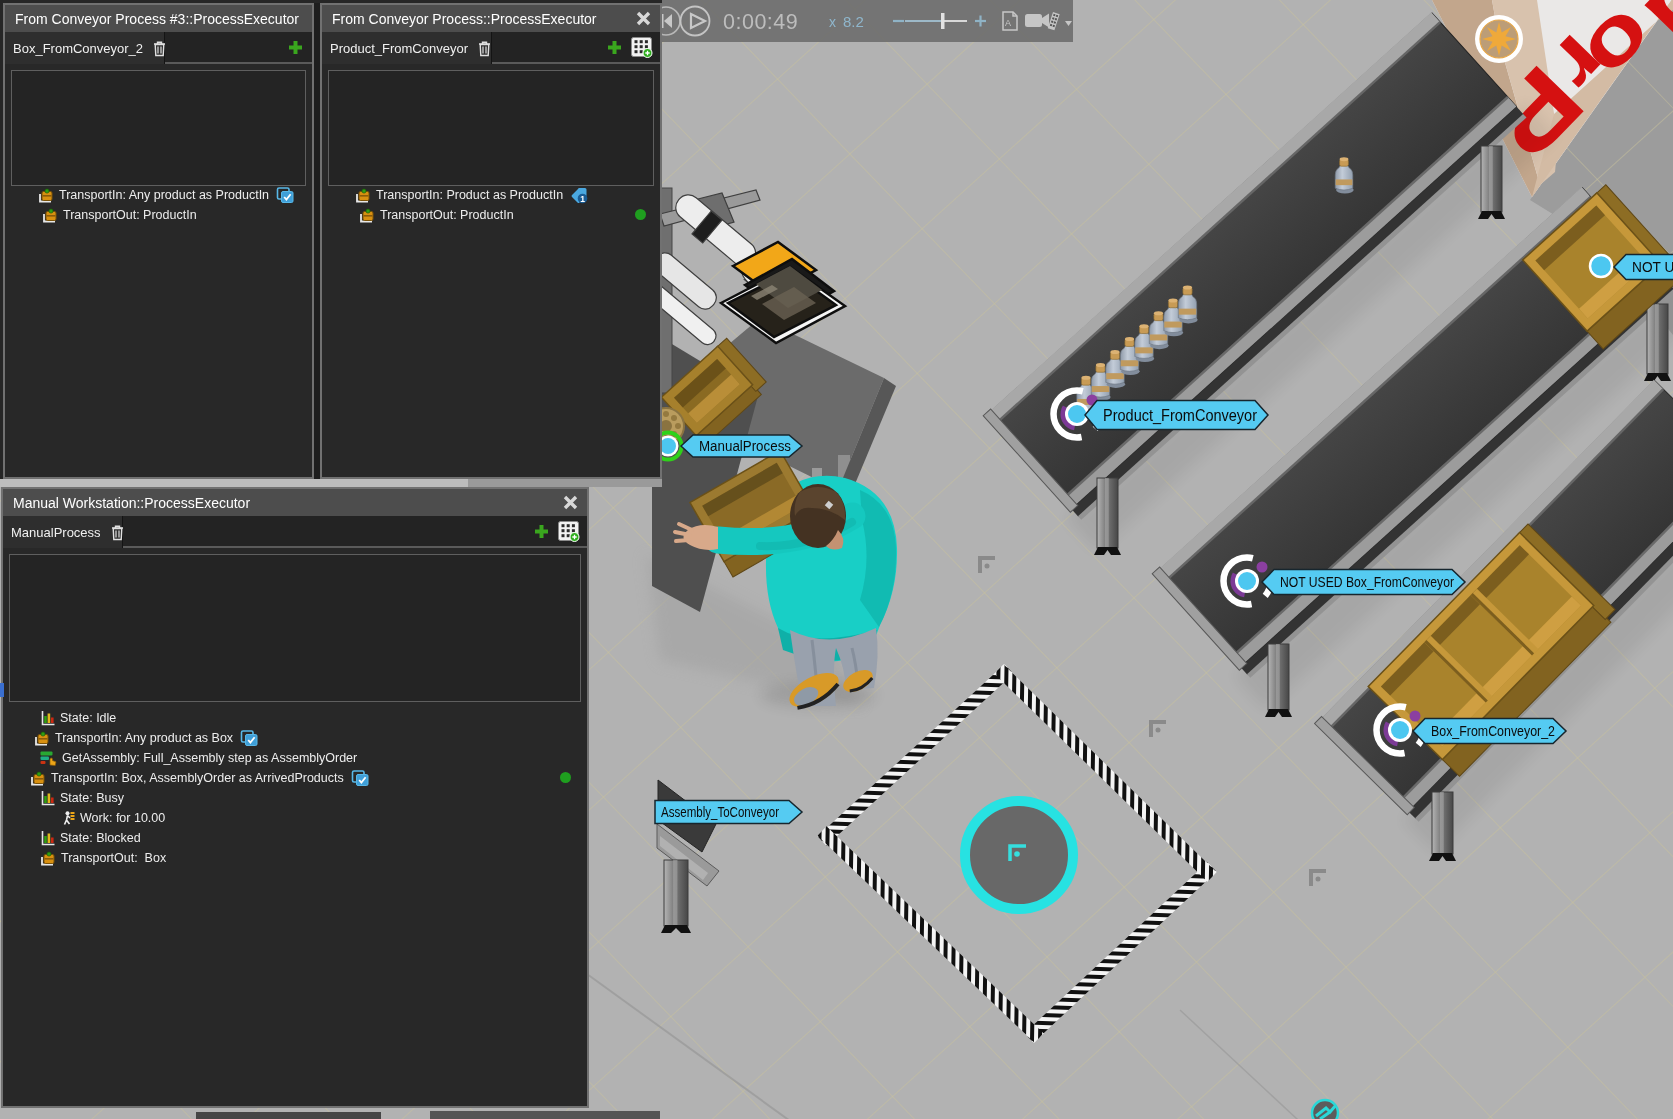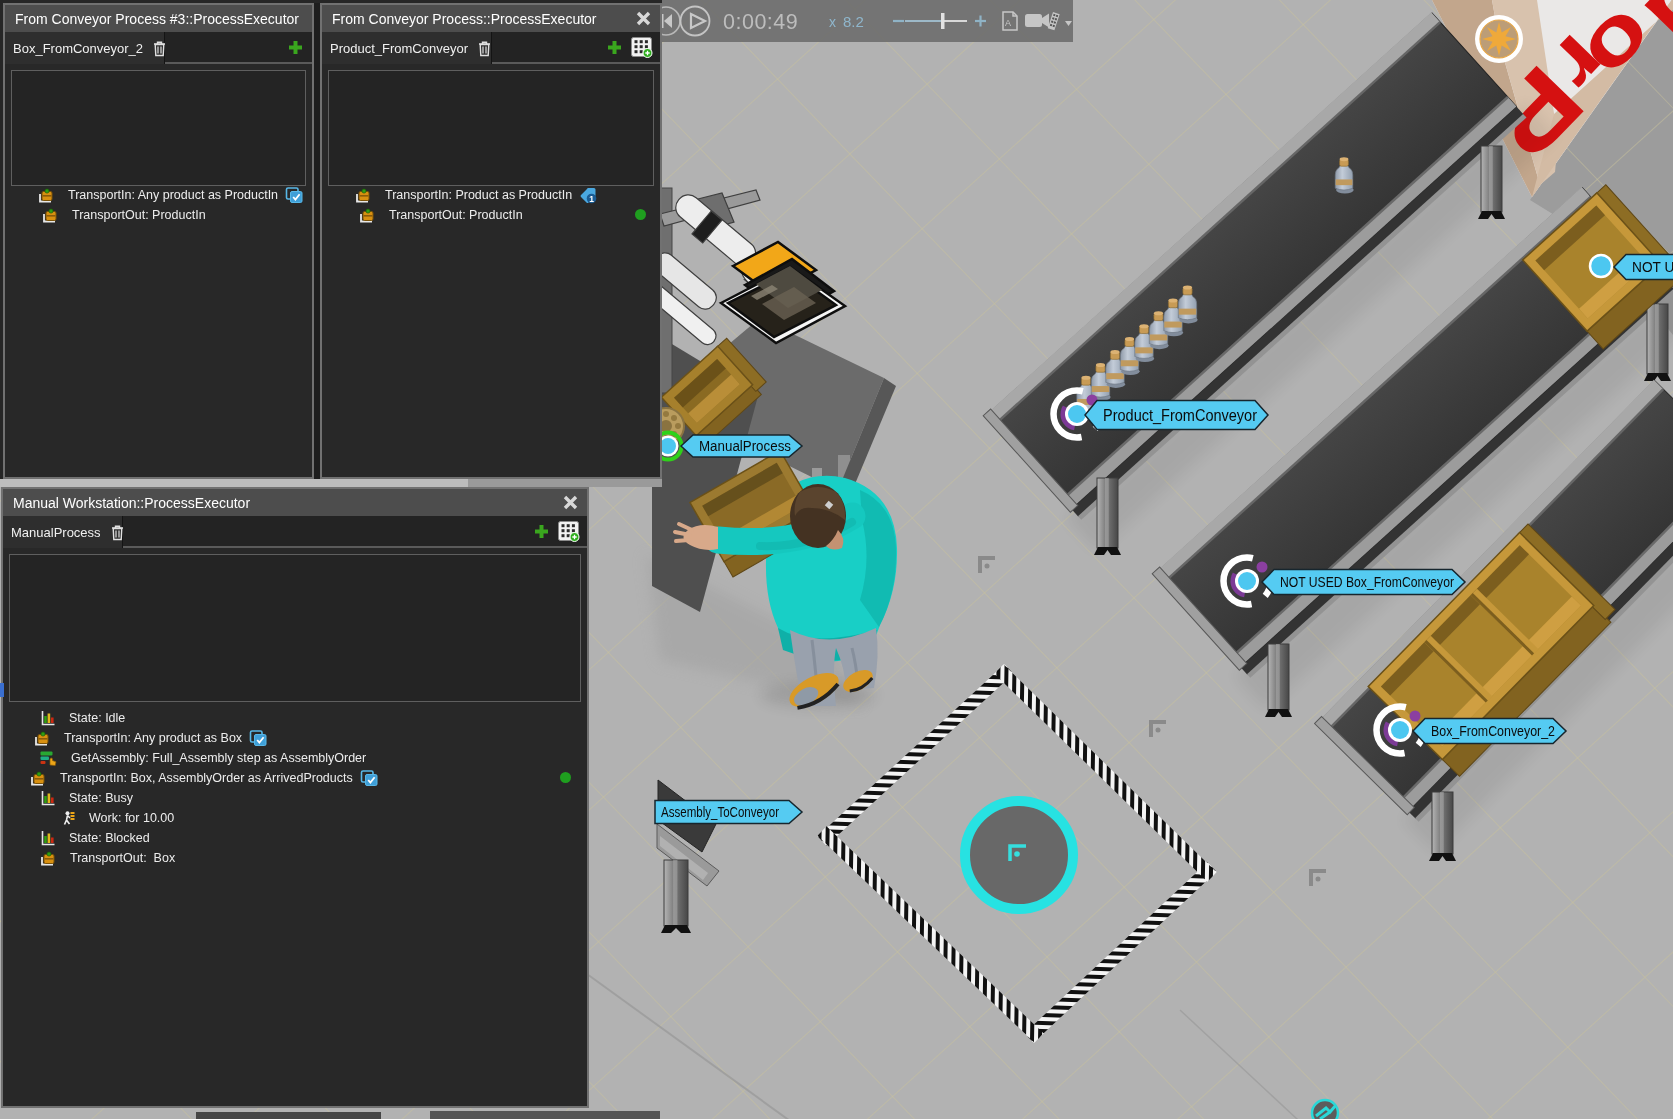--- a/index.html
+++ b/index.html
@@ -8,21 +8,21 @@
 .px{position:absolute;right:8px;top:5px}
 .ptabs{height:32px;background:#232323;display:flex;position:relative}
 .ptab{background:#2e2e2e;color:#f0f0f0;font-size:13px;display:flex;align-items:center;padding-left:8px;border-right:1px solid #141414;box-sizing:border-box}
 .ptabrest{flex:1;border-bottom:2px solid #5a5a5a;display:flex;align-items:center;justify-content:flex-end;box-sizing:border-box}
 .pplus{display:inline-flex;margin-right:9px}
 .pgrid{display:inline-flex;margin-right:7px}
 .pbox{margin:6px 6px 0 6px;border:1px solid #5f5f5f;background:#242424}
 .prows{position:absolute;left:0;right:0}
 .prow{height:20px;display:flex;align-items:center;position:relative;color:#ededed;font-size:12.5px}
 .prow svg{flex:none}
-.ptxt{margin-left:14px;white-space:nowrap}
+.ptxt{margin-left:5px;white-space:nowrap}
 </style></head>
 <body>
 <svg id="scene" width="1673" height="1119" viewBox="0 0 1673 1119" style="position:absolute;left:0;top:0">
 <defs>
 <linearGradient id="beltg" x1="0" y1="0" x2="0" y2="1">
  <stop offset="0" stop-color="#474747"></stop>
         <stop offset="1" stop-color="#333333"></stop>
 </linearGradient>
 <linearGradient id="legg" x1="0" y1="0" x2="1" y2="0">
  <stop offset="0" stop-color="#b5b5b5"></stop>

